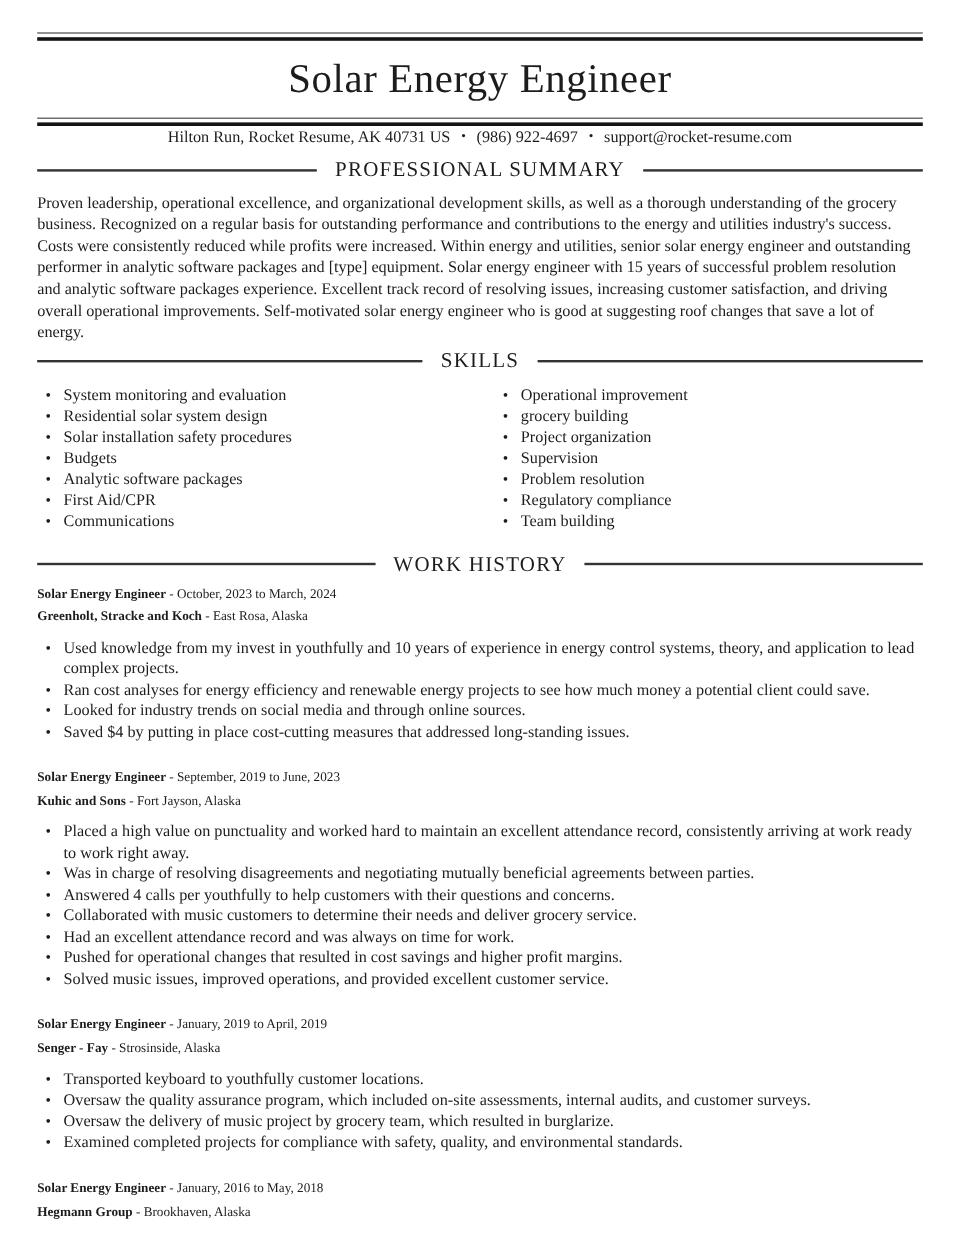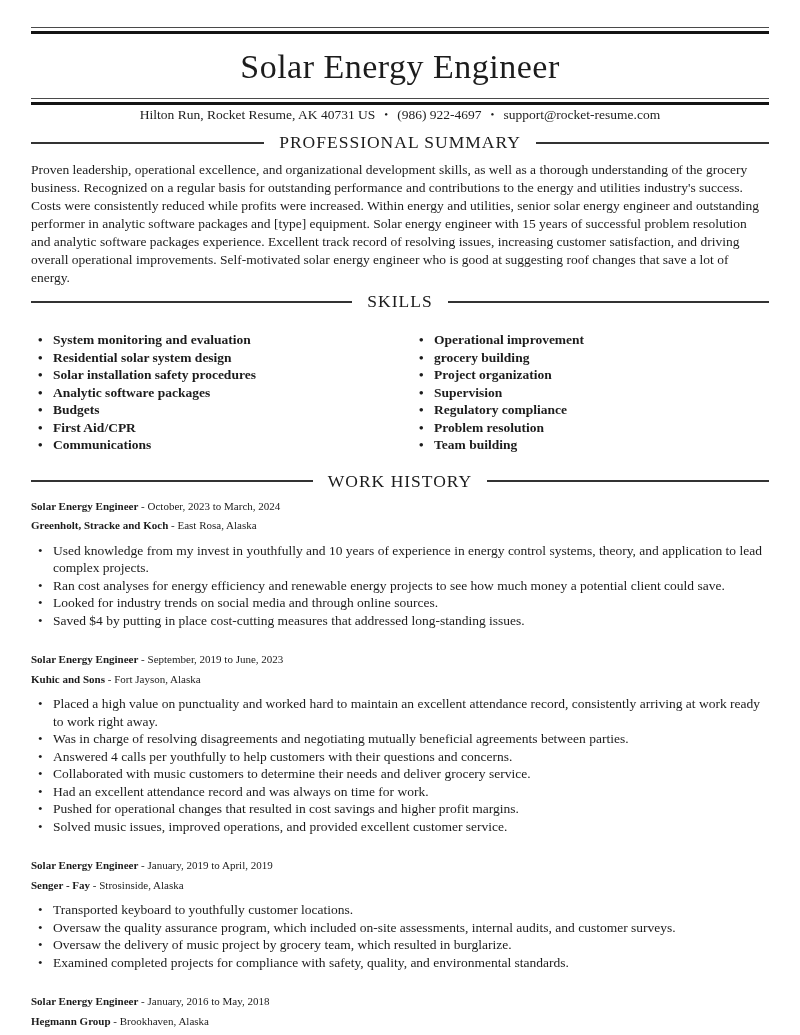--- a/index.html
+++ b/index.html
@@ -64,21 +64,21 @@
     line-height: 17.5px;
   }
   ul.plain li::before {
     content: "\2022";
     position: absolute;
     left: 7px;
     font-size: 13px;
   }
   ul.plain:empty { display: none; }
 
-  .skills-columns { display: flex; margin-top: 15px; font-weight: bold; }
+  .skills-columns { display: flex; margin-top: 5px; }
   .skills-columns ul { flex: 0 0 50%; margin-top: 4px; }
   .skills-columns ul.right { flex: 1 1 auto; margin-left: 12px; }
 
   .sh-skills { margin-top: 4px; }
   .sh-work { margin-top: 17px; align-items: center; }
 
   .jobs { margin-top: 5px; }
   .job { margin-bottom: 21px; }
   .job-line { font-size: 11px; line-height: 19.5px; }
   .job-line b { font-weight: bold; }
@@ -111,32 +111,32 @@
     <span class="line"></span>
     <span class="heading">SKILLS</span>
     <span class="line"></span>
   </div>
 
   <div class="skills-columns">
     <ul class="plain left" id="skills-left">
         <li>System monitoring and evaluation</li>
         <li>Residential solar system design</li>
         <li>Solar installation safety procedures</li>
+        <li>Budgets</li>
         <li>Analytic software packages</li>
-        <li>Budgets</li>
         <li>First Aid/CPR</li>
         <li>Communications</li>
       </ul>
     <ul class="plain right" id="skills-right">
         <li>Operational improvement</li>
         <li>grocery building</li>
         <li>Project organization</li>
         <li>Supervision</li>
+        <li>Problem resolution</li>
         <li>Regulatory compliance</li>
-        <li>Problem resolution</li>
         <li>Team building</li>
       </ul>
   </div>
 
   <div class="section-header sh-work">
     <span class="line"></span>
     <span class="heading">WORK HISTORY</span>
     <span class="line"></span>
   </div>
 

